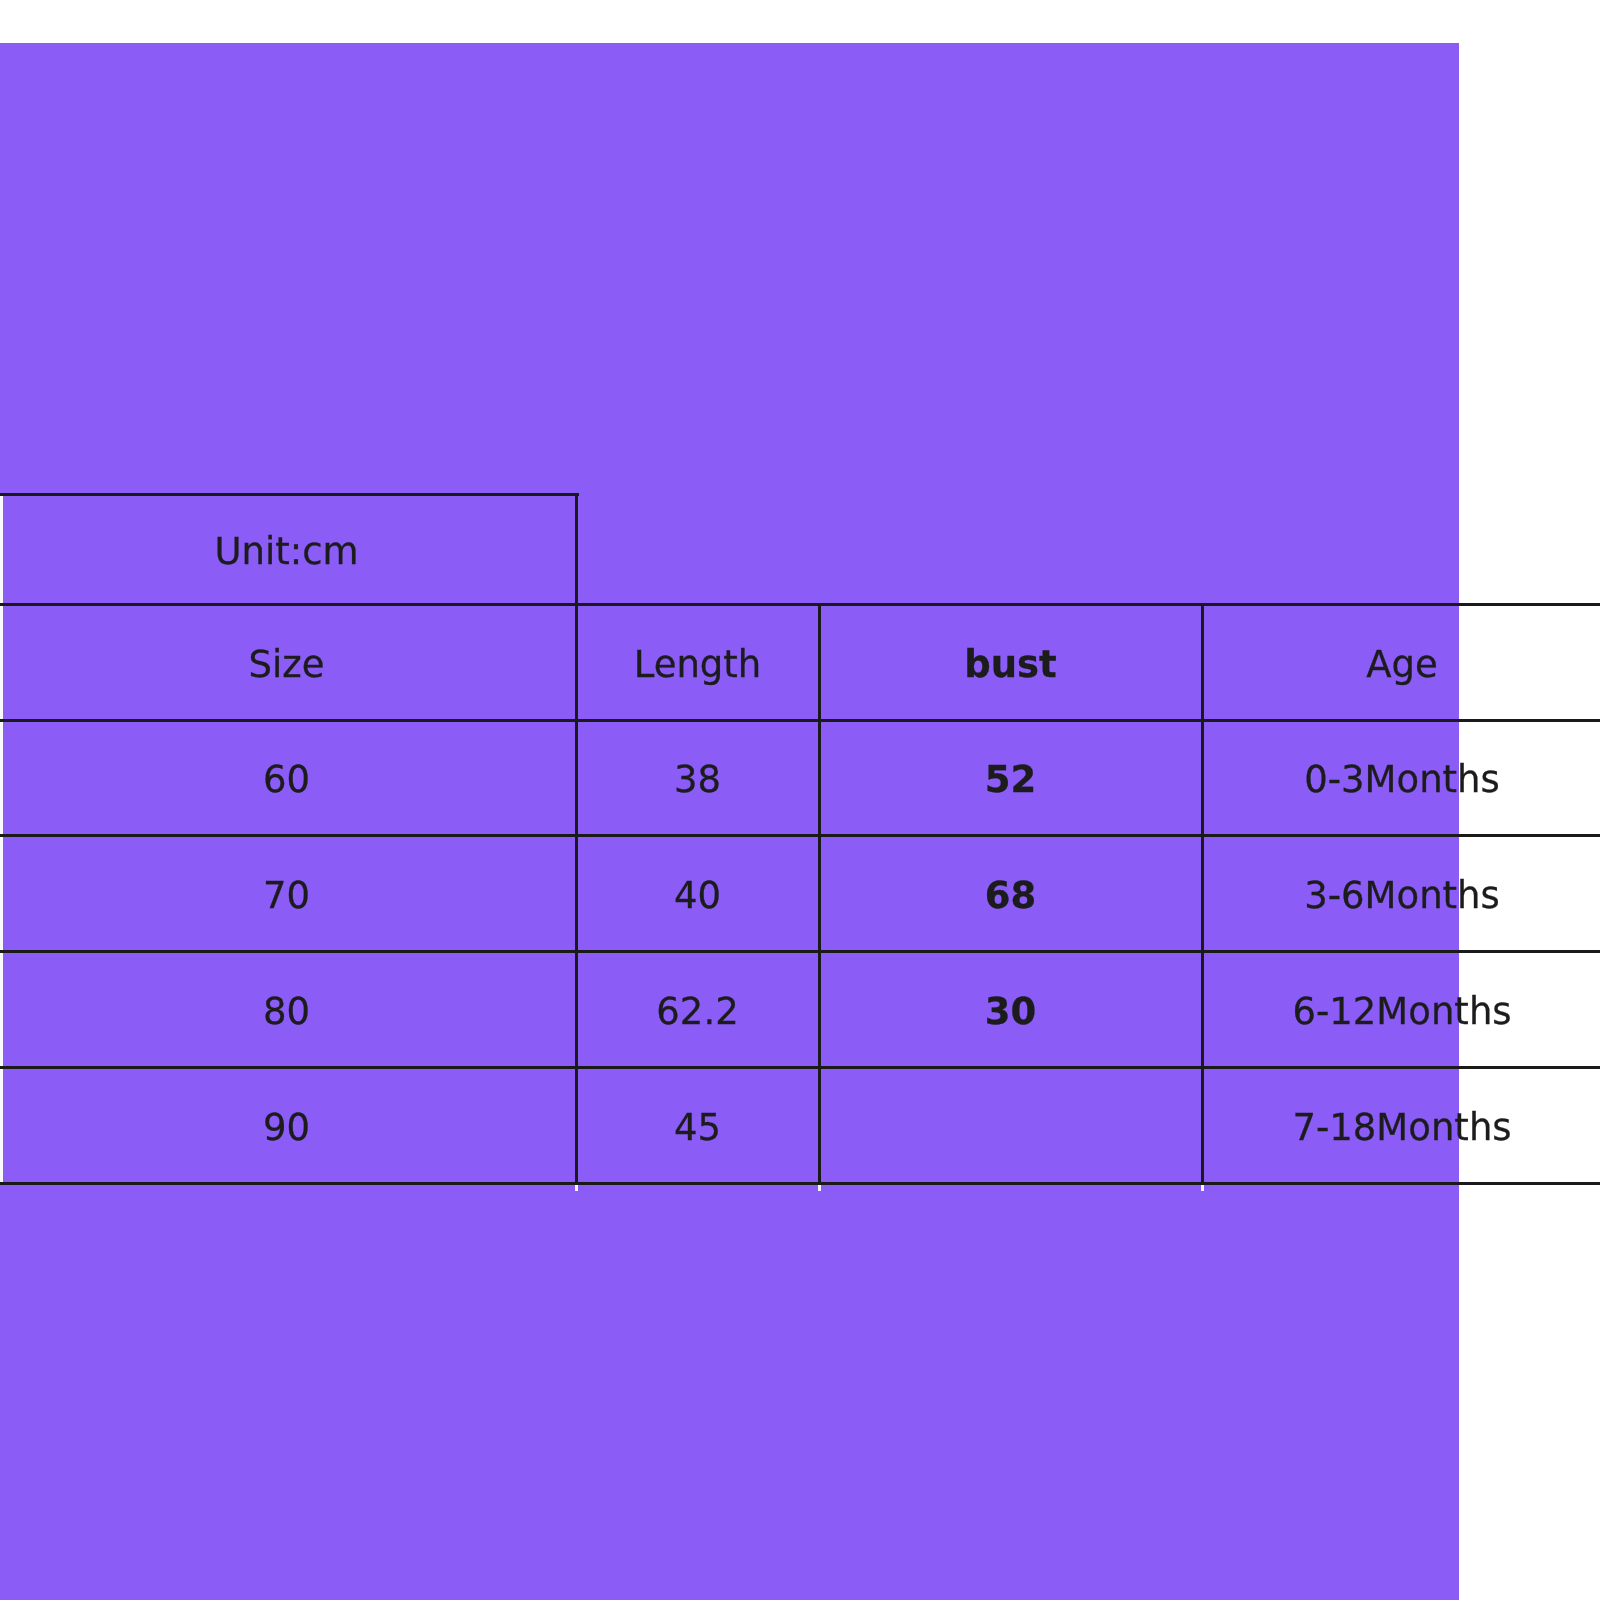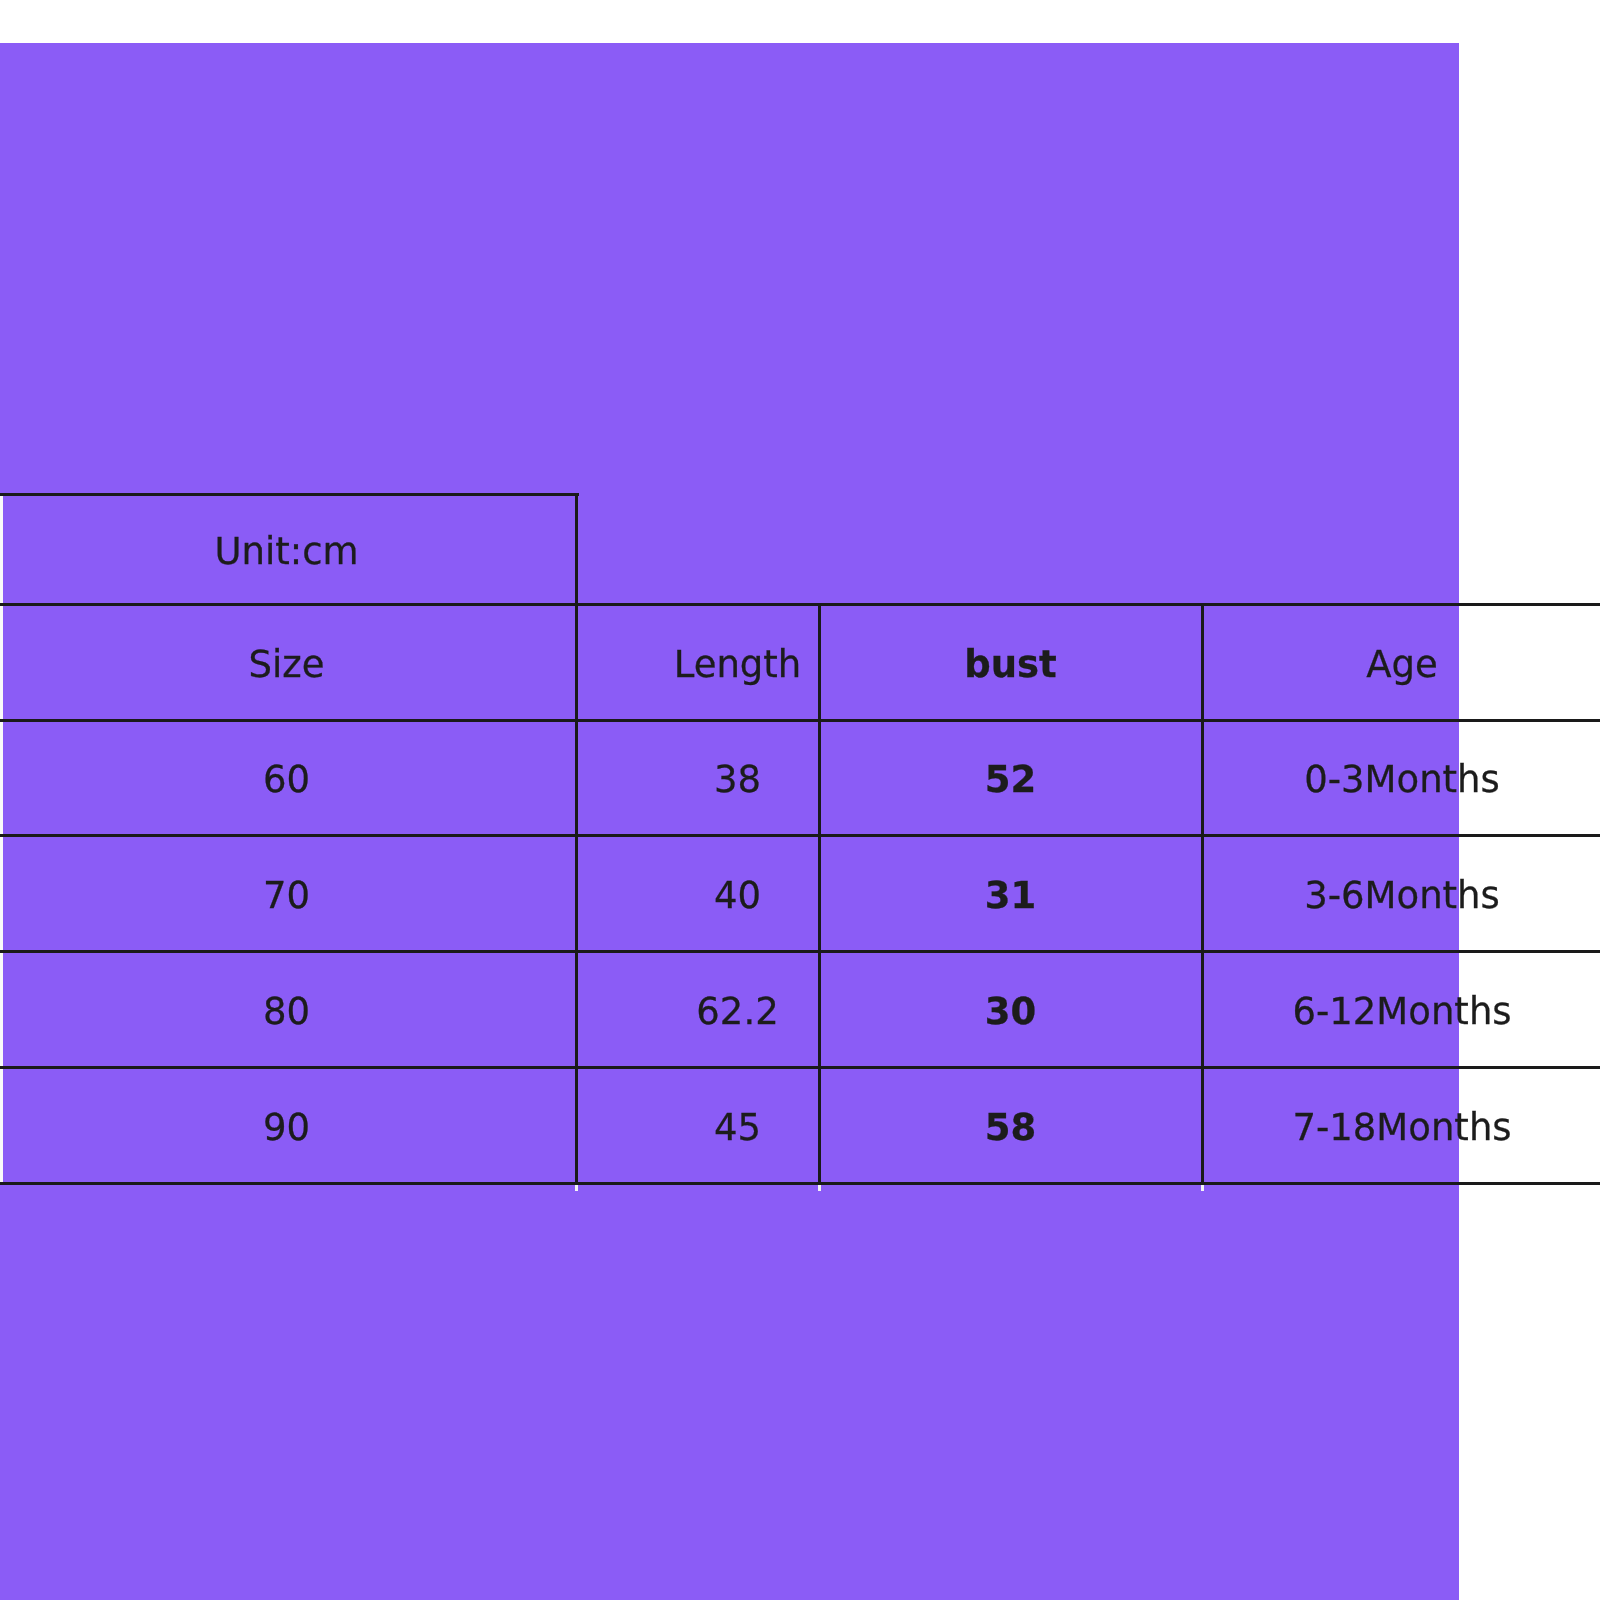--- a/index.html
+++ b/index.html
@@ -85,21 +85,21 @@
     color: #1c1c1c;
   }
   .cell > span {
     display: block;
     transform: translateY(2px);
     -webkit-text-stroke: 0.28px #1c1c1c;
   }
 
   
   .col-1 { left: -3px;   width: 579px; }
-  .col-2 { left: 576px;  width: 243px; padding-left: 40px; }
+  .col-2 { left: 576px;  width: 243px; }
   .col-3 { left: 819px;  width: 383px; font-weight: bold; }
   .col-4 { left: 1202px; width: 400px; }
 
   
   .row-unit { top: 451px;   height: 110px; }
   .row-head { top: 561px;   height: 116px; }
   .row-1    { top: 677px;   height: 115.5px; }
   .row-2    { top: 792.5px; height: 115.5px; }
   .row-3    { top: 908px;   height: 116px; }
   .row-4    { top: 1024px;  height: 116px; }
@@ -157,21 +157,21 @@
       <span>0-3Months</span>
     </div>
 
     <div class="cell col-1 row-2">
       <span>70</span>
     </div>
     <div class="cell col-2 row-2">
       <span>40</span>
     </div>
     <div class="cell col-3 row-2">
-      <span>31</span>
+      <span>68</span>
     </div>
     <div class="cell col-4 row-2">
       <span>3-6Months</span>
     </div>
 
     <div class="cell col-1 row-3">
       <span>80</span>
     </div>
     <div class="cell col-2 row-3">
       <span>62.2</span>
@@ -182,21 +182,18 @@
     <div class="cell col-4 row-3">
       <span>6-12Months</span>
     </div>
 
     <div class="cell col-1 row-4">
       <span>90</span>
     </div>
     <div class="cell col-2 row-4">
       <span>45</span>
     </div>
-    <div class="cell col-3 row-4">
-      <span>58</span>
-    </div>
     <div class="cell col-4 row-4">
       <span>7-18Months</span>
     </div>
 
   </div>
 </div>
 
 </body></html>

